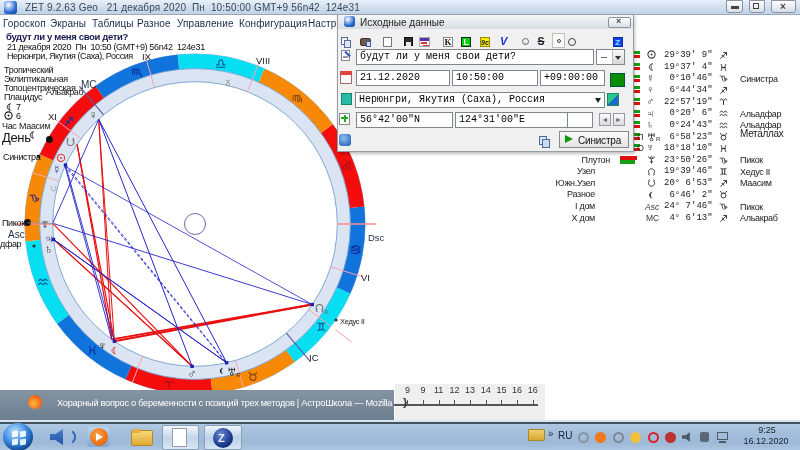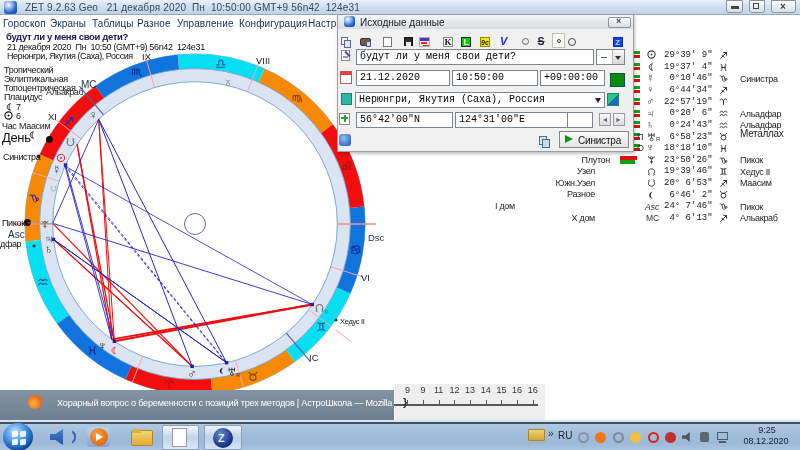--- a/index.html
+++ b/index.html
@@ -328,21 +328,21 @@
   </svg>
 <div class="abs" style="left:740px;top:178.2px;font-size:9px;letter-spacing:-0.3px;color:#222">Маасим</div>
 <div class="abs" style="left:495px;top:189.3px;width:100px;text-align:right;font-size:9px;letter-spacing:-0.3px;color:#222">Разное</div>
 <svg width="8" height="10" style="position:absolute;left:647.0px;top:189.8px" viewBox="0 0 10 10">
     <use href="#glil" color="#333"></use>
   </svg>
 <div class="abs" style="left:664px;top:189.6px;font-family:'Liberation Mono',monospace;font-size:9px;color:#222;white-space:pre">&nbsp;6°46'&nbsp;2"</div>
 <svg width="9" height="9" style="position:absolute;left:719px;top:190.3px" viewBox="0 0 10 10">
     <use href="#zg1" color="#333"></use>
   </svg>
-<div class="abs" style="left:495px;top:201.0px;width:100px;text-align:left;font-size:9px;letter-spacing:-0.3px;color:#222">I дом</div>
+<div class="abs" style="left:495px;top:201.0px;width:100px;text-align:right;font-size:9px;letter-spacing:-0.3px;color:#222">I дом</div>
 <div class="abs" style="left:645.0px;top:201.5px;font-size:8.5px;font-style:italic;color:#333">Asc</div>
 <div class="abs" style="left:664px;top:201.3px;font-family:'Liberation Mono',monospace;font-size:9px;color:#222;white-space:pre">24°&nbsp;7'46"</div>
 <svg width="9" height="9" style="position:absolute;left:719px;top:202.0px" viewBox="0 0 10 10">
     <use href="#zg9" color="#333"></use>
   </svg>
 <div class="abs" style="left:740px;top:201.5px;font-size:9px;letter-spacing:-0.3px;color:#222">Пикок</div>
 <div class="abs" style="left:495px;top:212.6px;width:100px;text-align:right;font-size:9px;letter-spacing:-0.3px;color:#222">X дом</div>
 <div class="abs" style="left:646.0px;top:213.1px;font-size:8.5px;color:#333">MC</div>
 <div class="abs" style="left:664px;top:212.9px;font-family:'Liberation Mono',monospace;font-size:9px;color:#222;white-space:pre">&nbsp;4°&nbsp;6'13"</div>
 <svg width="9" height="9" style="position:absolute;left:719px;top:213.6px" viewBox="0 0 10 10">
@@ -461,12 +461,12 @@
 <div class="abs" style="left:595px;top:431.5px;width:11px;height:11px;border-radius:50%;background:#f07818"></div>
 <div class="abs" style="left:613px;top:431.5px;width:11px;height:11px;border-radius:50%;border:2.5px solid #7e8892"></div>
 <div class="abs" style="left:630px;top:431.5px;width:11px;height:11px;border-radius:50%;background:#f0c040"></div>
 <div class="abs" style="left:648px;top:431.5px;width:11px;height:11px;border-radius:50%;border:2.5px solid #e02020"></div>
 <div class="abs" style="left:665px;top:431.5px;width:11px;height:11px;border-radius:50%;background:#c03030"></div>
 <div class="abs" style="left:682px;top:432px;width:10px;height:10px;background:#4a5866;clip-path:polygon(0 32%,38% 32%,78% 0,78% 100%,38% 68%,0 68%)"></div>
 <div class="abs" style="left:700px;top:432px;width:9px;height:10px;background:#5a6874;border-radius:2px"></div>
 <div class="abs" style="left:717px;top:432px;width:11px;height:8px;border:1.5px solid #4e5c6a"></div>
 <div class="abs" style="left:719px;top:441px;width:7px;height:1.5px;background:#4e5c6a"></div>
 <div class="abs" style="left:741px;top:425px;width:52px;height:10px;font-size:9px;color:#1a2430;text-align:center">9:25</div>
-<div class="abs" style="left:738px;top:436px;width:56px;height:10px;font-size:9px;color:#1a2430;text-align:center">08.12.2020</div>
+<div class="abs" style="left:738px;top:436px;width:56px;height:10px;font-size:9px;color:#1a2430;text-align:center">16.12.2020</div>
 </body></html>

